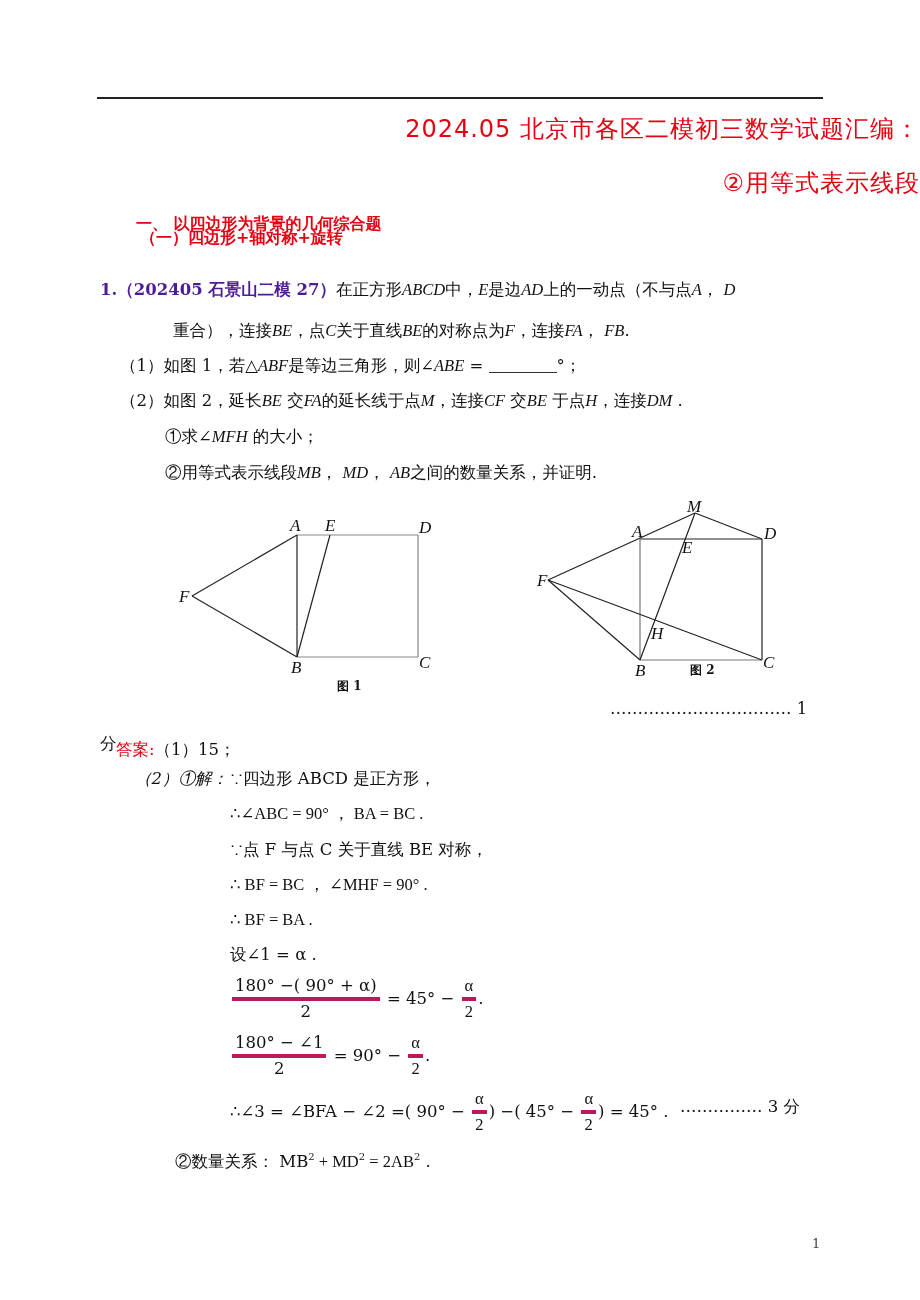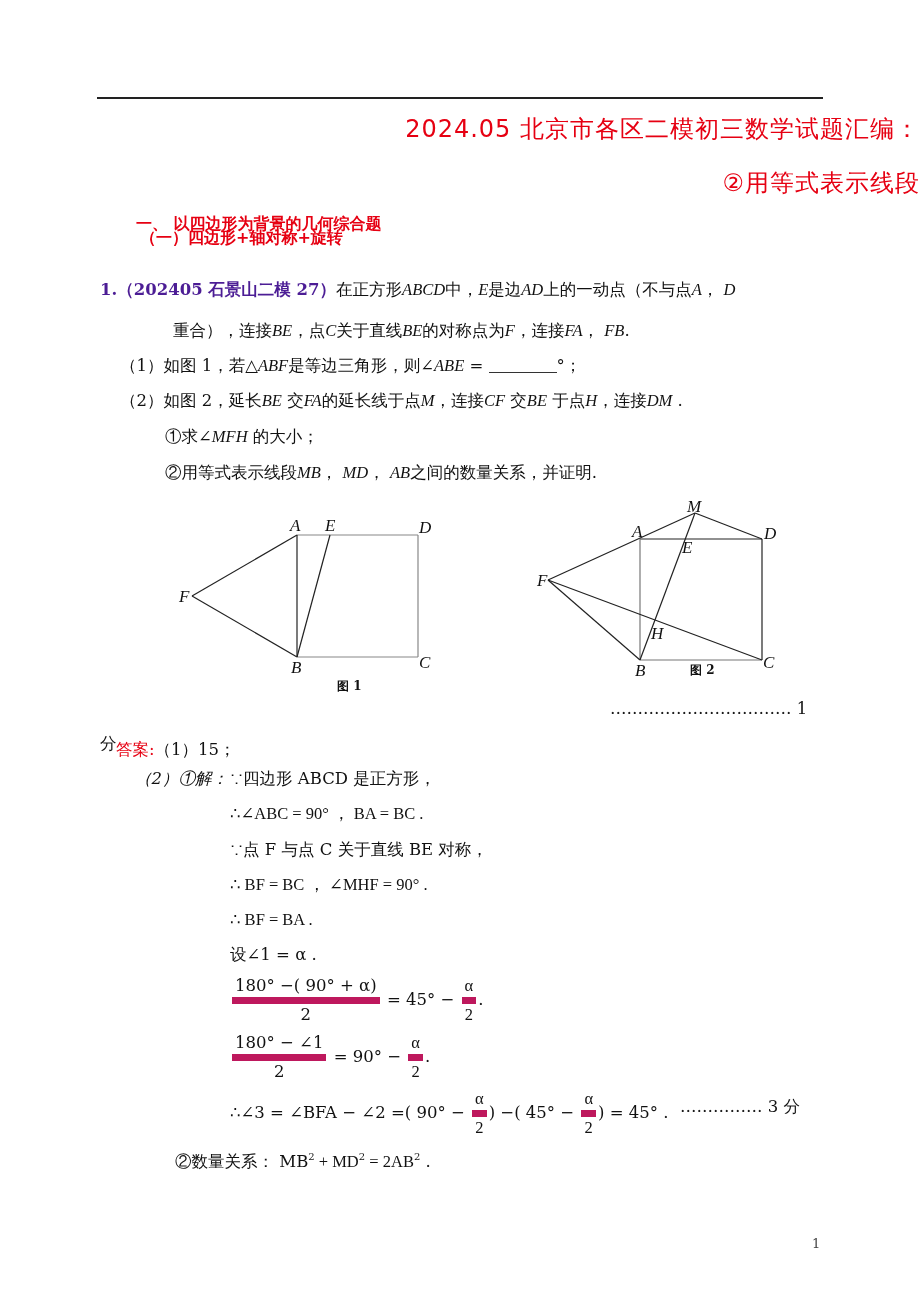--- a/index.html
+++ b/index.html
@@ -17,21 +17,21 @@
   .line { position: absolute; font-size: 16.5px; white-space: nowrap; line-height: 22px; }
   .blue { color: #4c1d95; font-weight: bold; }
   .red { color: #e60012; }
   i, .it { font-family: "Liberation Serif", "DejaVu Serif", serif; }
   .blank { display: inline-block; width: 68px; border-bottom: 1px solid #333; height: 16px; vertical-align: -2px; }
   svg.fig { position: absolute; overflow: visible; }
   svg.fig line, svg.fig polyline { stroke: #222; stroke-width: 1.2; fill: none; }
   svg.fig text { font-family: "Liberation Serif", "DejaVu Serif", serif; font-style: italic; font-size: 17px; fill: #111; }
   .cap { position: absolute; font-size: 12px; font-weight: bold; }
   .frac { display: inline-block; vertical-align: middle; text-align: center; margin: 0 2px; }
-  .frac .num { display: block; border-bottom: 7px solid #be185d; padding: 0 3px; line-height: 22px; }
+  .frac .num { display: block; border-bottom: 4px solid #be185d; padding: 0 3px; line-height: 22px; }
   .frac .den { display: block; line-height: 22px; }
   sup { font-size: 10px; }
   .pagenum { position: absolute; left: 812px; top: 1236px; font-size: 13px; color: #444; }
 </style>
 </head>
 <body>
 
 <div class="rule"></div>
 <div class="title t1">2024.05 北京市各区二模初三数学试题汇编：</div>
 <div class="title t2">②用等式表示线段</div>

